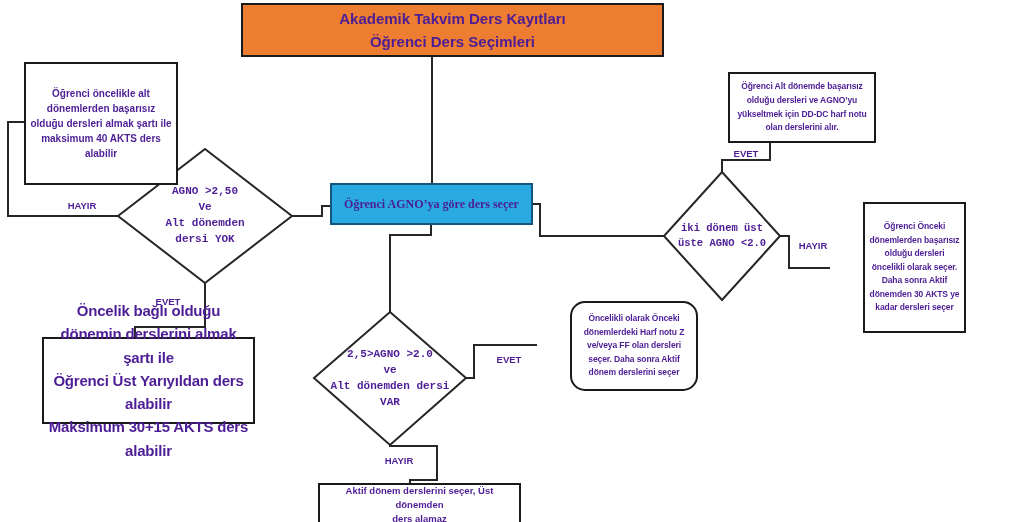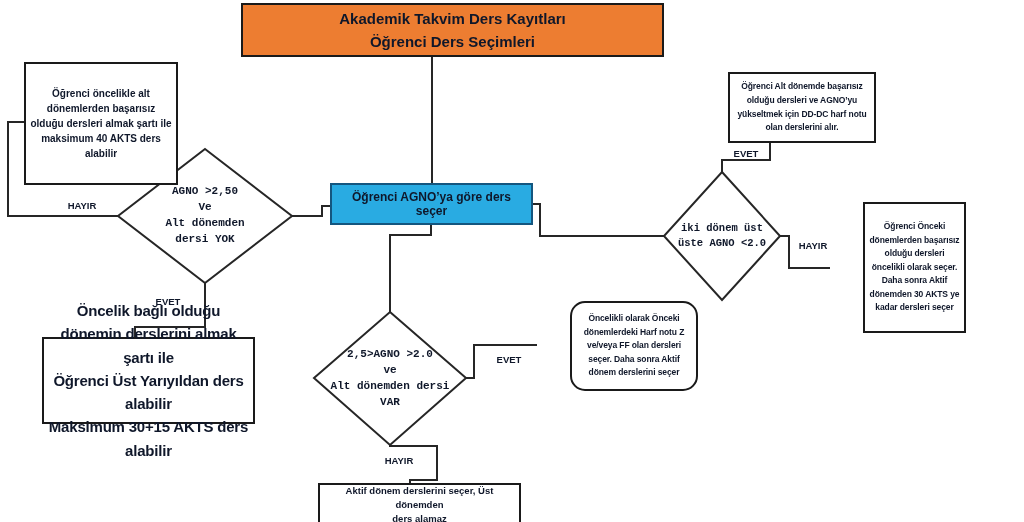--- a/index.html
+++ b/index.html
@@ -1,29 +1,29 @@
 <!DOCTYPE html>
 <html style="--orange: #ED7D31; --blue: #29ABE2; --blue_border: #14567F; --line: #262626;"><head>
 <meta charset="utf-8">
 <style>
   html,body { margin:0; padding:0; background:#ffffff; }
   .canvas {
     position:relative; width:1024px; height:522px; background:#ffffff;
-    font-family:"Liberation Sans", sans-serif; font-weight:bold; color:#0f172a;
+    font-family:"Liberation Sans", sans-serif; font-weight:bold; color:#4c1d95;
     overflow:hidden;
   }
   svg.wires { position:absolute; left:0; top:0; width:1024px; height:522px; color:var(--line,#262626); }
   .node {
     position:absolute; box-sizing:border-box; border:2px solid #1a1a1a; background:#fff;
     display:flex; align-items:center; justify-content:center; text-align:center;
   }
   .node .txt { width:96%; }
   .pre { white-space:pre-line; }
   .title-box { background:var(--orange,#ED7D31); font-size:15px; line-height:1.55; }
-  .select-box { background:var(--blue,#29ABE2); border-color:var(--blue_border,#14567F); font-size:12px; }
+  .select-box { background:var(--blue,#29ABE2); border-color:var(--blue_border,#14567F); font-size:12px;font-family:Liberation Serif, serif; }
   .dlabel {
     position:absolute; display:flex; align-items:center; justify-content:center;
     text-align:center; white-space:pre-line;font-family:Liberation Mono, monospace;
   }
   .edge-label { position:absolute; font-size:9.5px; text-align:center; }
   .f10  { font-size:10px;  line-height:1.5; }
   .f95  { font-size:9.5px; line-height:1.5; }
   .f9   { font-size:15px;   line-height:1.55; letter-spacing:-0.2px; }
   .f85  { font-size:8.5px; line-height:1.6;  letter-spacing:-0.1px;margin-left:33px; }
   .f11  { font-size:11px;  line-height:1.45; }

